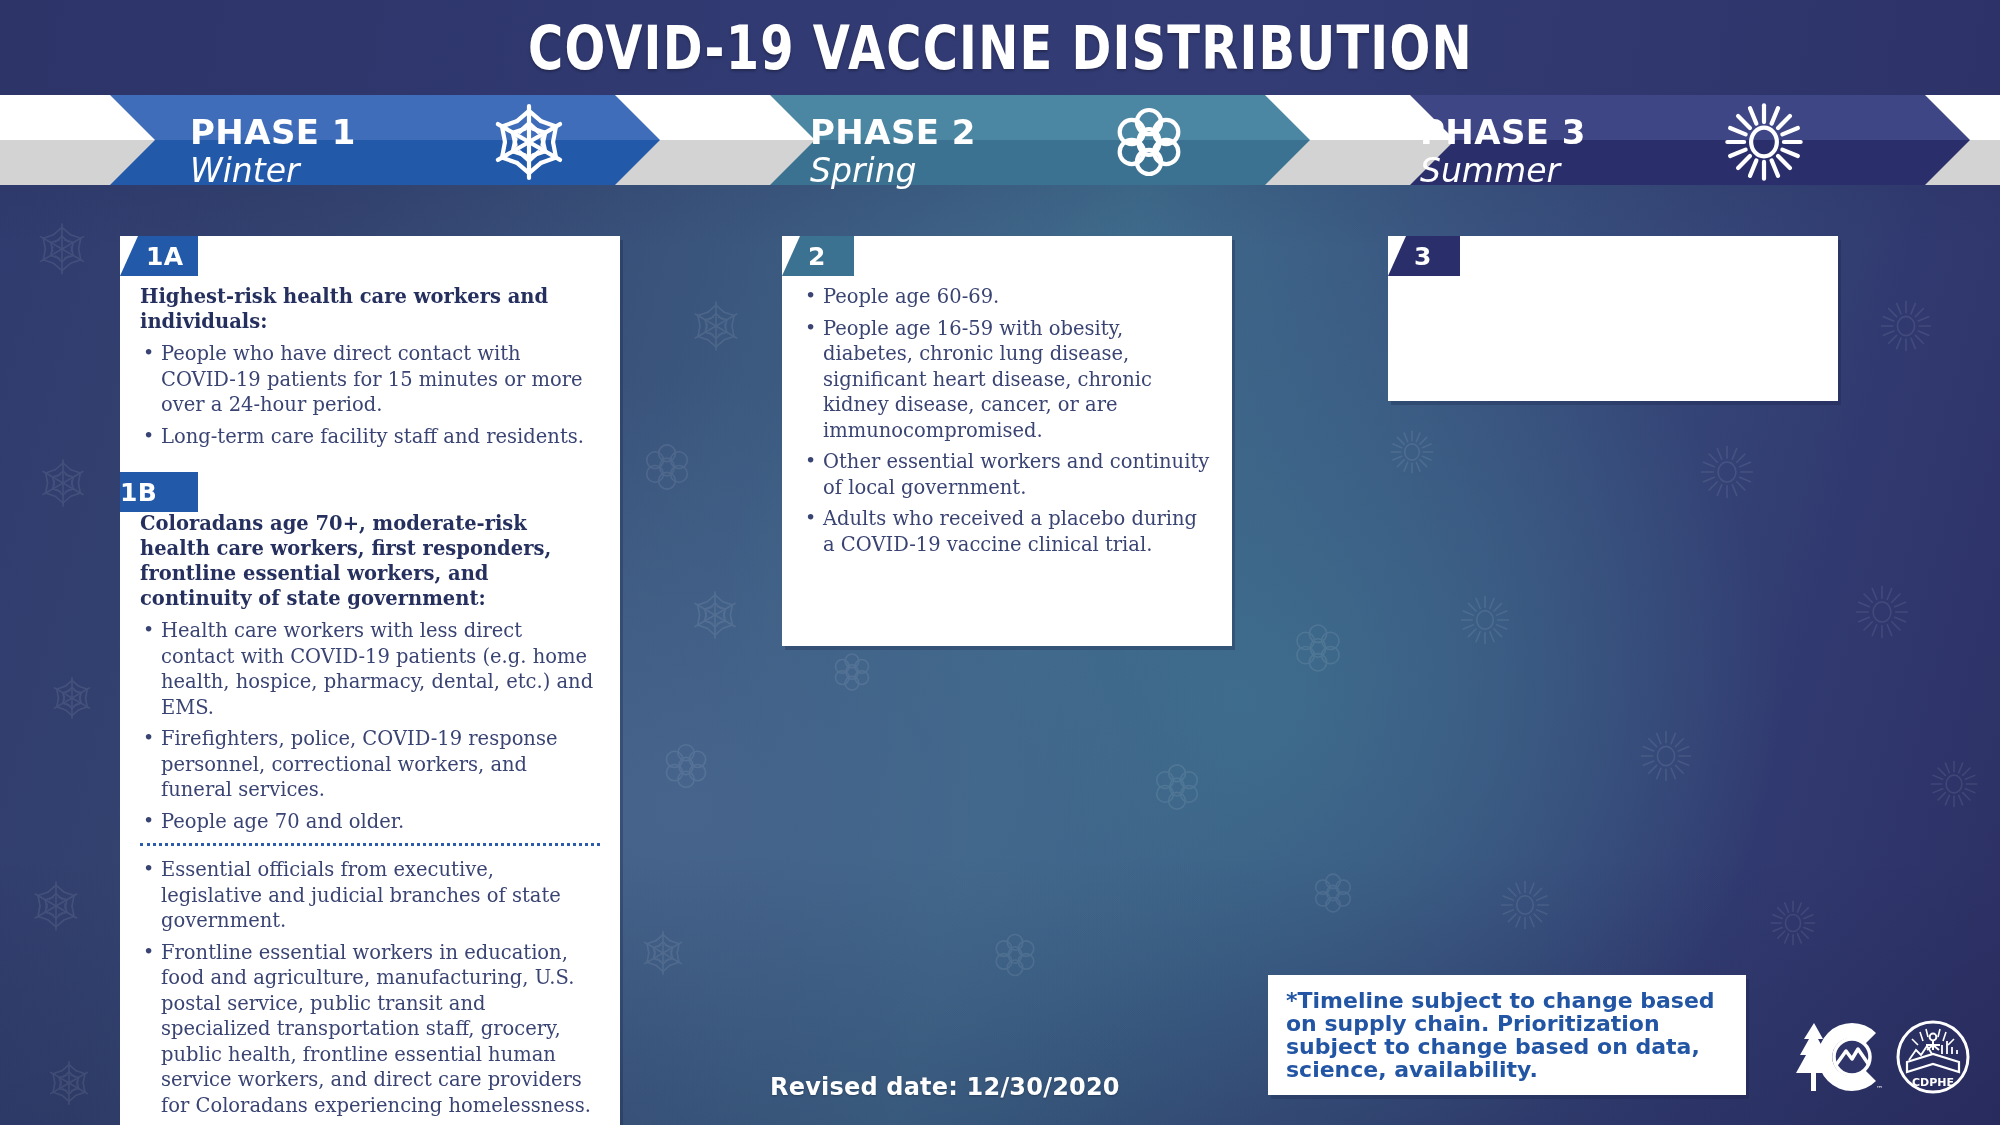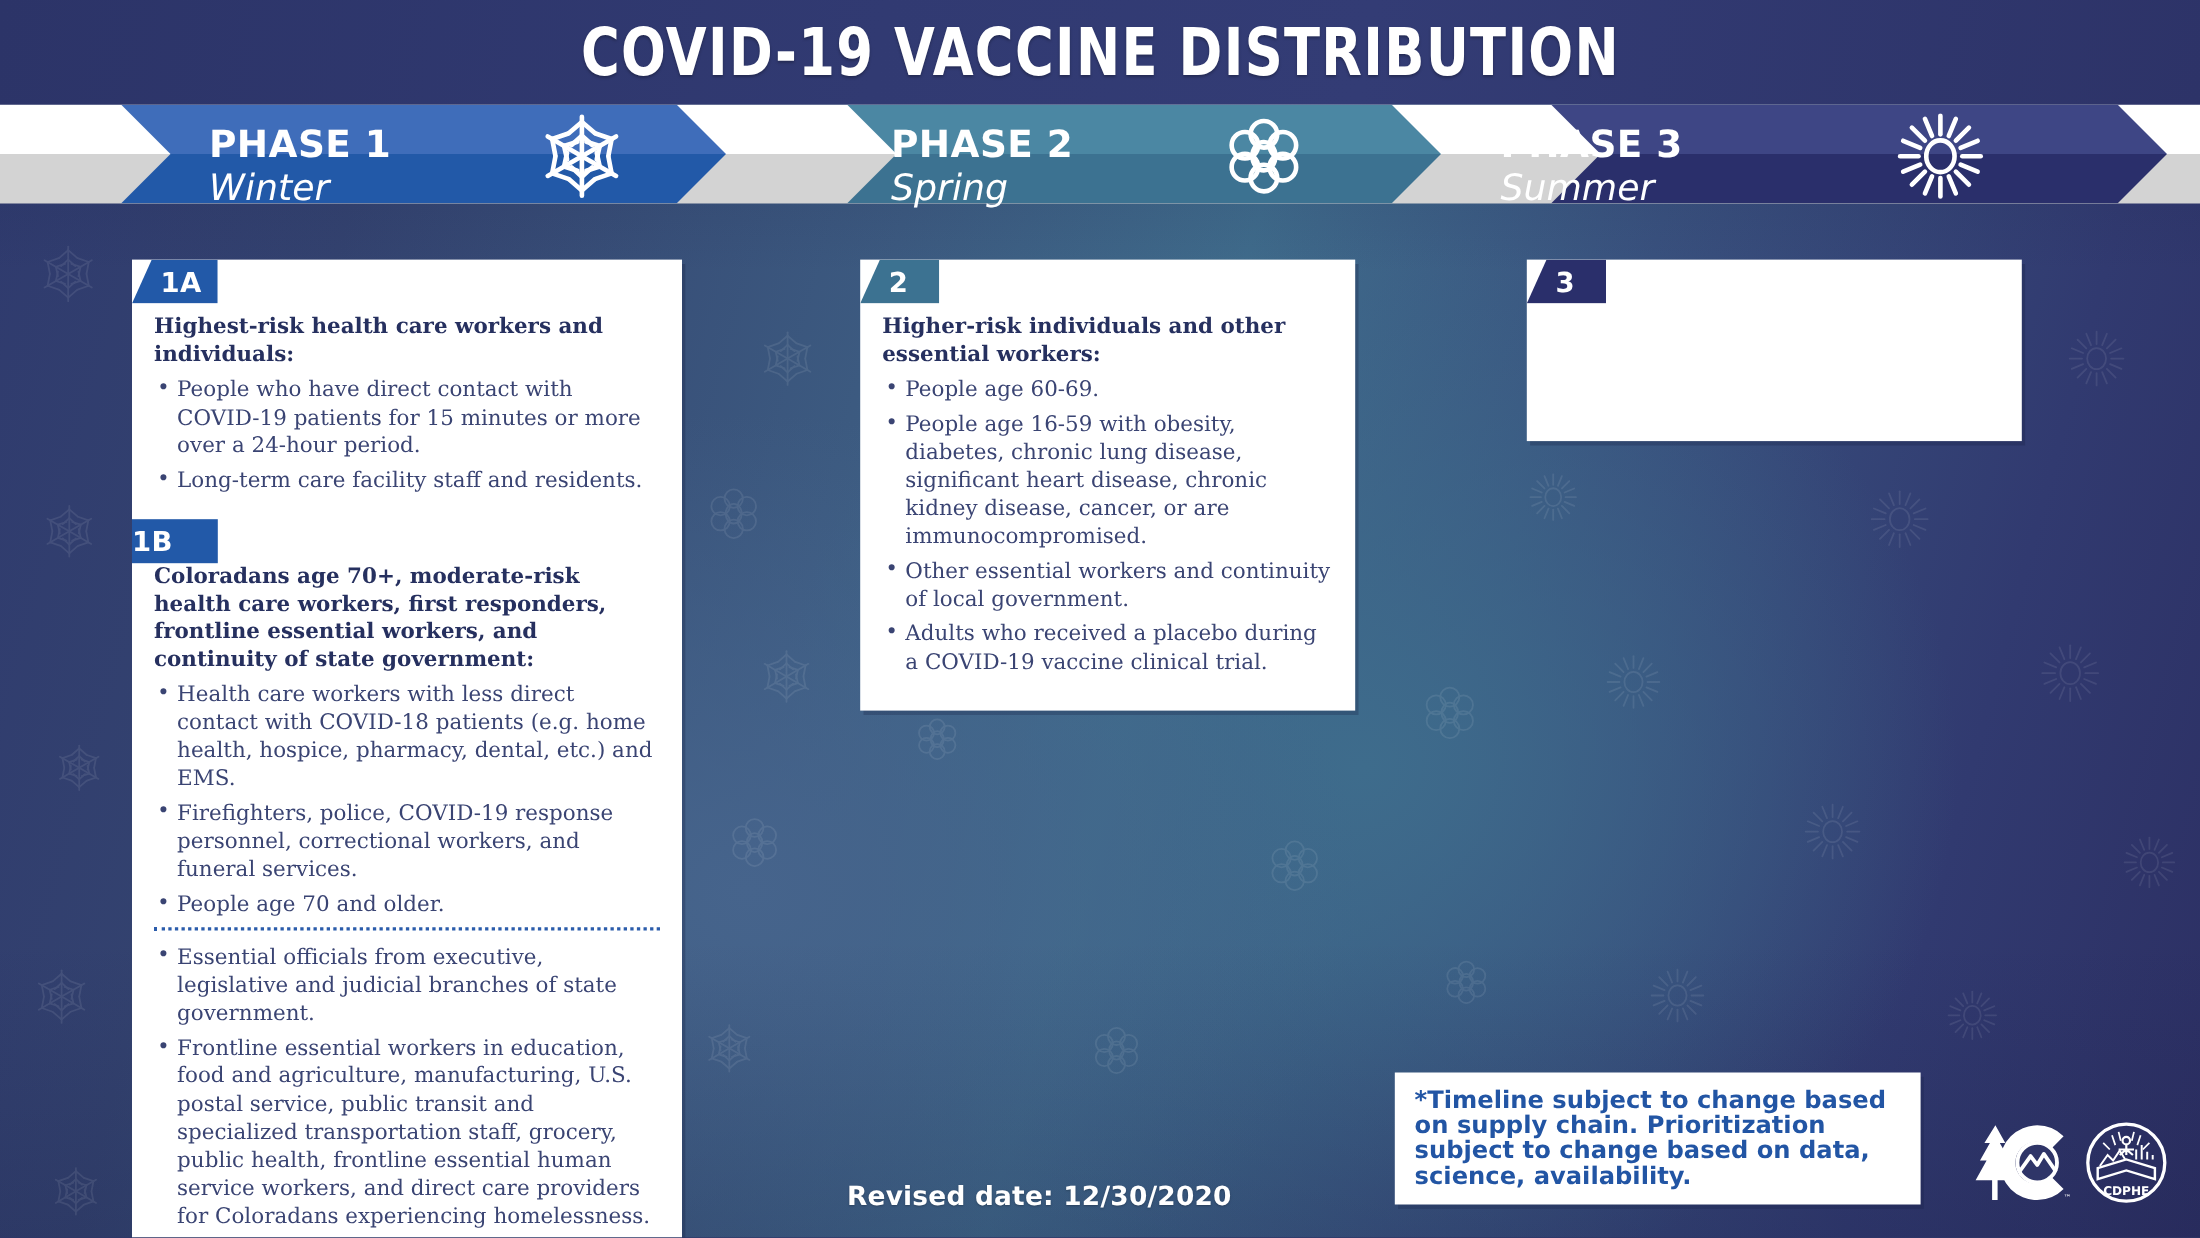--- a/index.html
+++ b/index.html
@@ -1302,21 +1302,21 @@
               <svg width="78" height="78" viewBox="0 0 78 78" fill="none" stroke="#ffffff" stroke-width="4.2" stroke-linejoin="round">
         <circle cx="39.00" cy="19.11" r="12.09"></circle>
         <circle cx="56.23" cy="29.05" r="12.09"></circle>
         <circle cx="56.23" cy="48.95" r="12.09"></circle>
         <circle cx="39.00" cy="58.89" r="12.09"></circle>
         <circle cx="21.77" cy="48.95" r="12.09"></circle>
         <circle cx="21.77" cy="29.05" r="12.09"></circle>
         <ellipse cx="39" cy="39" rx="10.530000000000001" ry="12.870000000000001"></ellipse>
       </svg>
             </div>
-    <div class="phase-label" style="left:1364px; top:113px">
+    <div class="phase-label" style="left:1420px; top:113px">
               <span class="pl1">PHASE 3</span>
               <span class="pl2">Summer</span>
             </div>
             <div class="phase-icon" style="left:1725px; top:103px">
               <svg width="78" height="78" viewBox="0 0 78 78" fill="none" stroke="#ffffff" stroke-width="4.2" stroke-linecap="round">
         <g transform="rotate(0 39 39)">
           <line x1="39" y1="19.11" x2="39" y2="2.3400000000000034"></line>
         </g>
         <g transform="rotate(22.5 39 39)">
           <line x1="39" y1="19.11" x2="39" y2="2.3400000000000034"></line>
@@ -1376,38 +1376,37 @@
       <ul class="c-list">
           <li>People who have direct contact with COVID-19 patients for 15 minutes or more over a 24-hour period.</li>
           <li>Long-term care facility staff and residents.</li>
         </ul>
     </div>
     <div style="height:12px"></div>
     <div style="height:44px"></div>
     <div class="card-body">
       <div class="c-head">Coloradans age 70+, moderate-risk health care workers, first responders, frontline essential workers, and continuity of state government:</div>
       <ul class="c-list">
-          <li>Health care workers with less direct contact with COVID-18 patients (e.g. home health, hospice, pharmacy, dental, etc.) and EMS.</li>
+          <li>Health care workers with less direct contact with COVID-19 patients (e.g. home health, hospice, pharmacy, dental, etc.) and EMS.</li>
           <li>Firefighters, police, COVID-19 response personnel, correctional workers, and funeral services.</li>
           <li>People age 70 and older.</li>
         </ul>
       <div class="dotted"></div>
       <ul class="c-list">
           <li>Essential officials from executive, legislative and judicial branches of state government.</li>
           <li>Frontline essential workers in education, food and agriculture, manufacturing, U.S. postal service, public transit and specialized transportation staff, grocery, public health, frontline essential human service workers, and direct care providers for Coloradans experiencing homelessness.</li>
           <li>Essential frontline journalists.</li>
         </ul>
     </div>
   </div>
   <div class="tag slant" style="left:120px;top:236px;width:78px;background:#2259a8">1A</div>
   <div class="tag" style="left:120px;top:472px;width:78px;background:#2259a8">1B</div>
     <div class="card" style="left:782px;top:236px;width:450px;height:410px">
     <div style="height:48px"></div>
     <div class="card-body">
-      <div class="c-head">Higher-risk individuals and other essential workers:</div>
       <ul class="c-list">
           <li>People age 60-69.</li>
           <li>People age 16-59 with obesity, diabetes, chronic lung disease, significant heart disease, chronic kidney disease, cancer, or are immunocompromised.</li>
           <li>Other essential workers and continuity of local government.</li>
           <li>Adults who received a placebo during a COVID-19 vaccine clinical trial.</li>
         </ul>
     </div>
   </div>
   <div class="tag slant" style="left:782px;top:236px;width:72px;background:#3c7291">2</div>
     <div class="card" style="left:1388px;top:236px;width:450px;height:165px">

